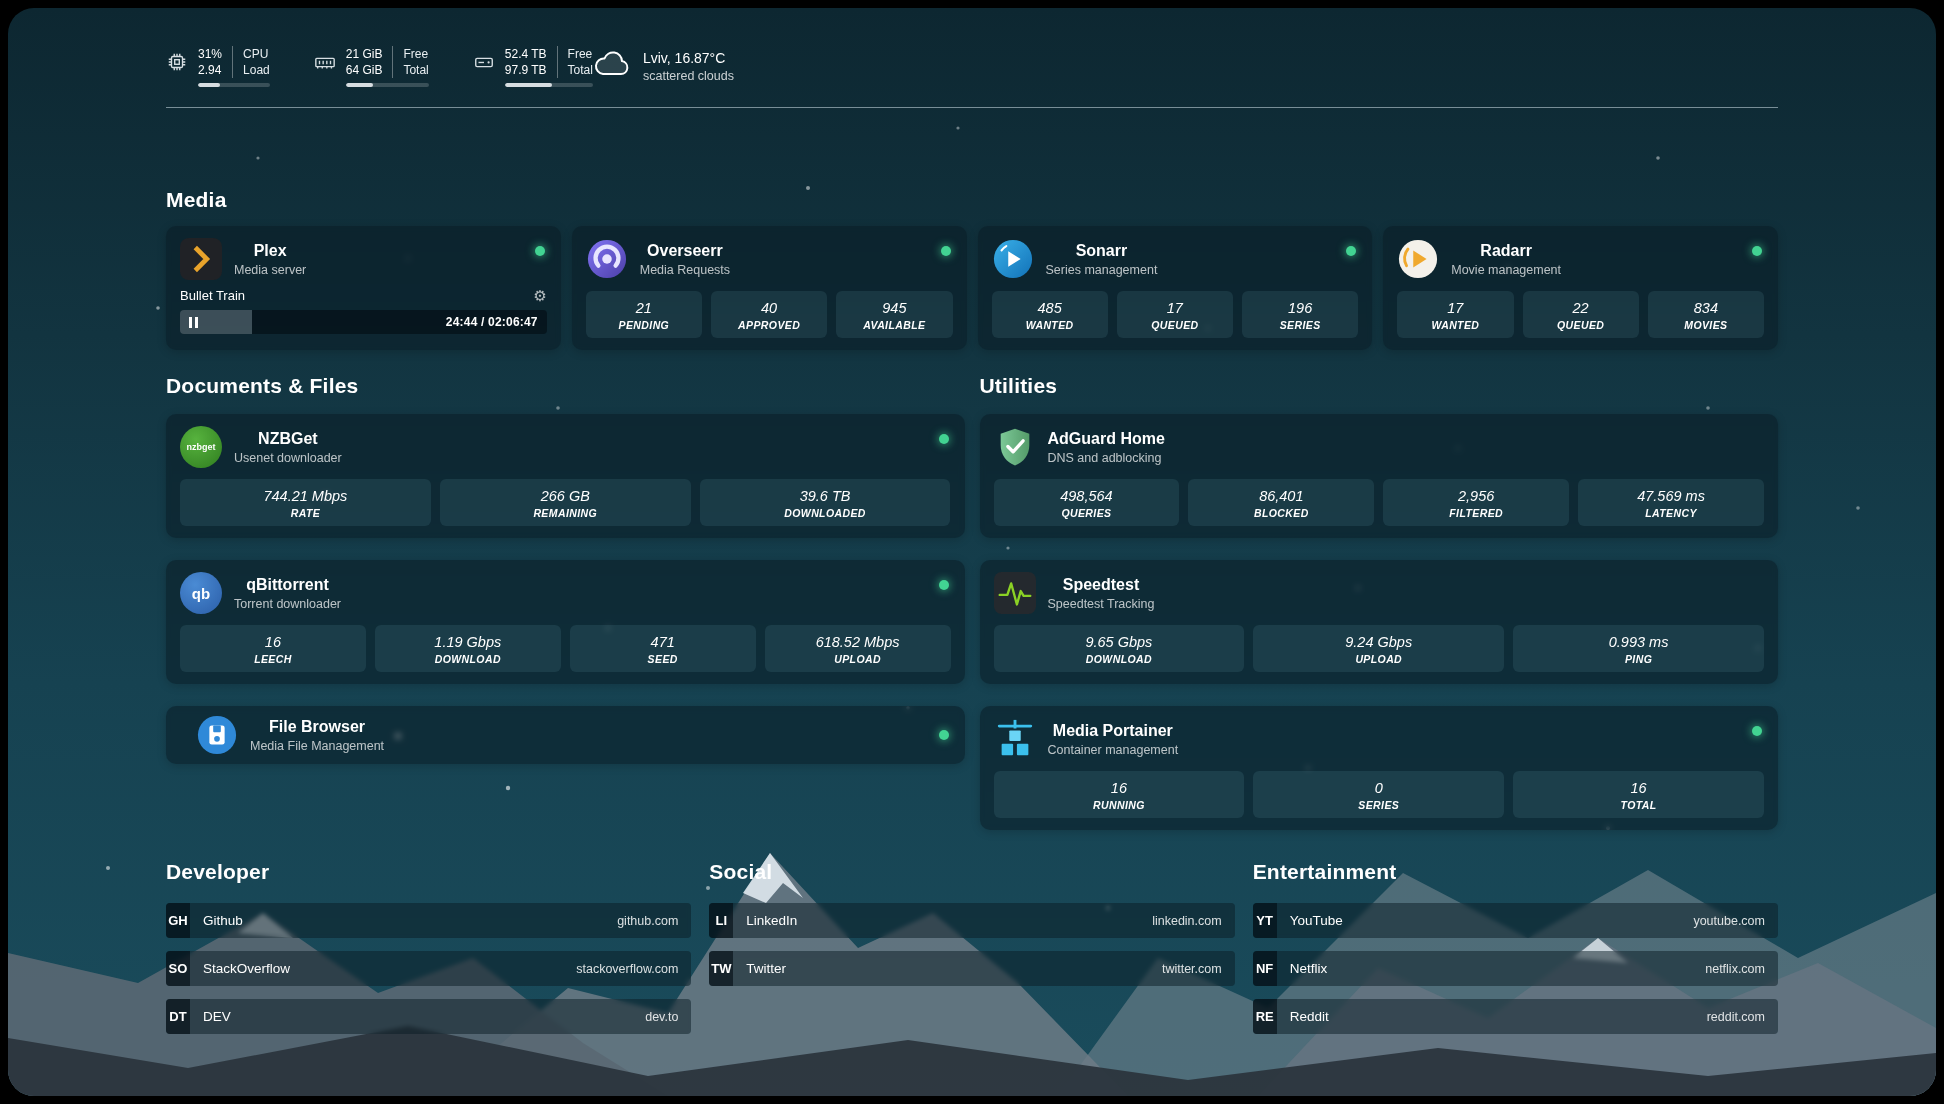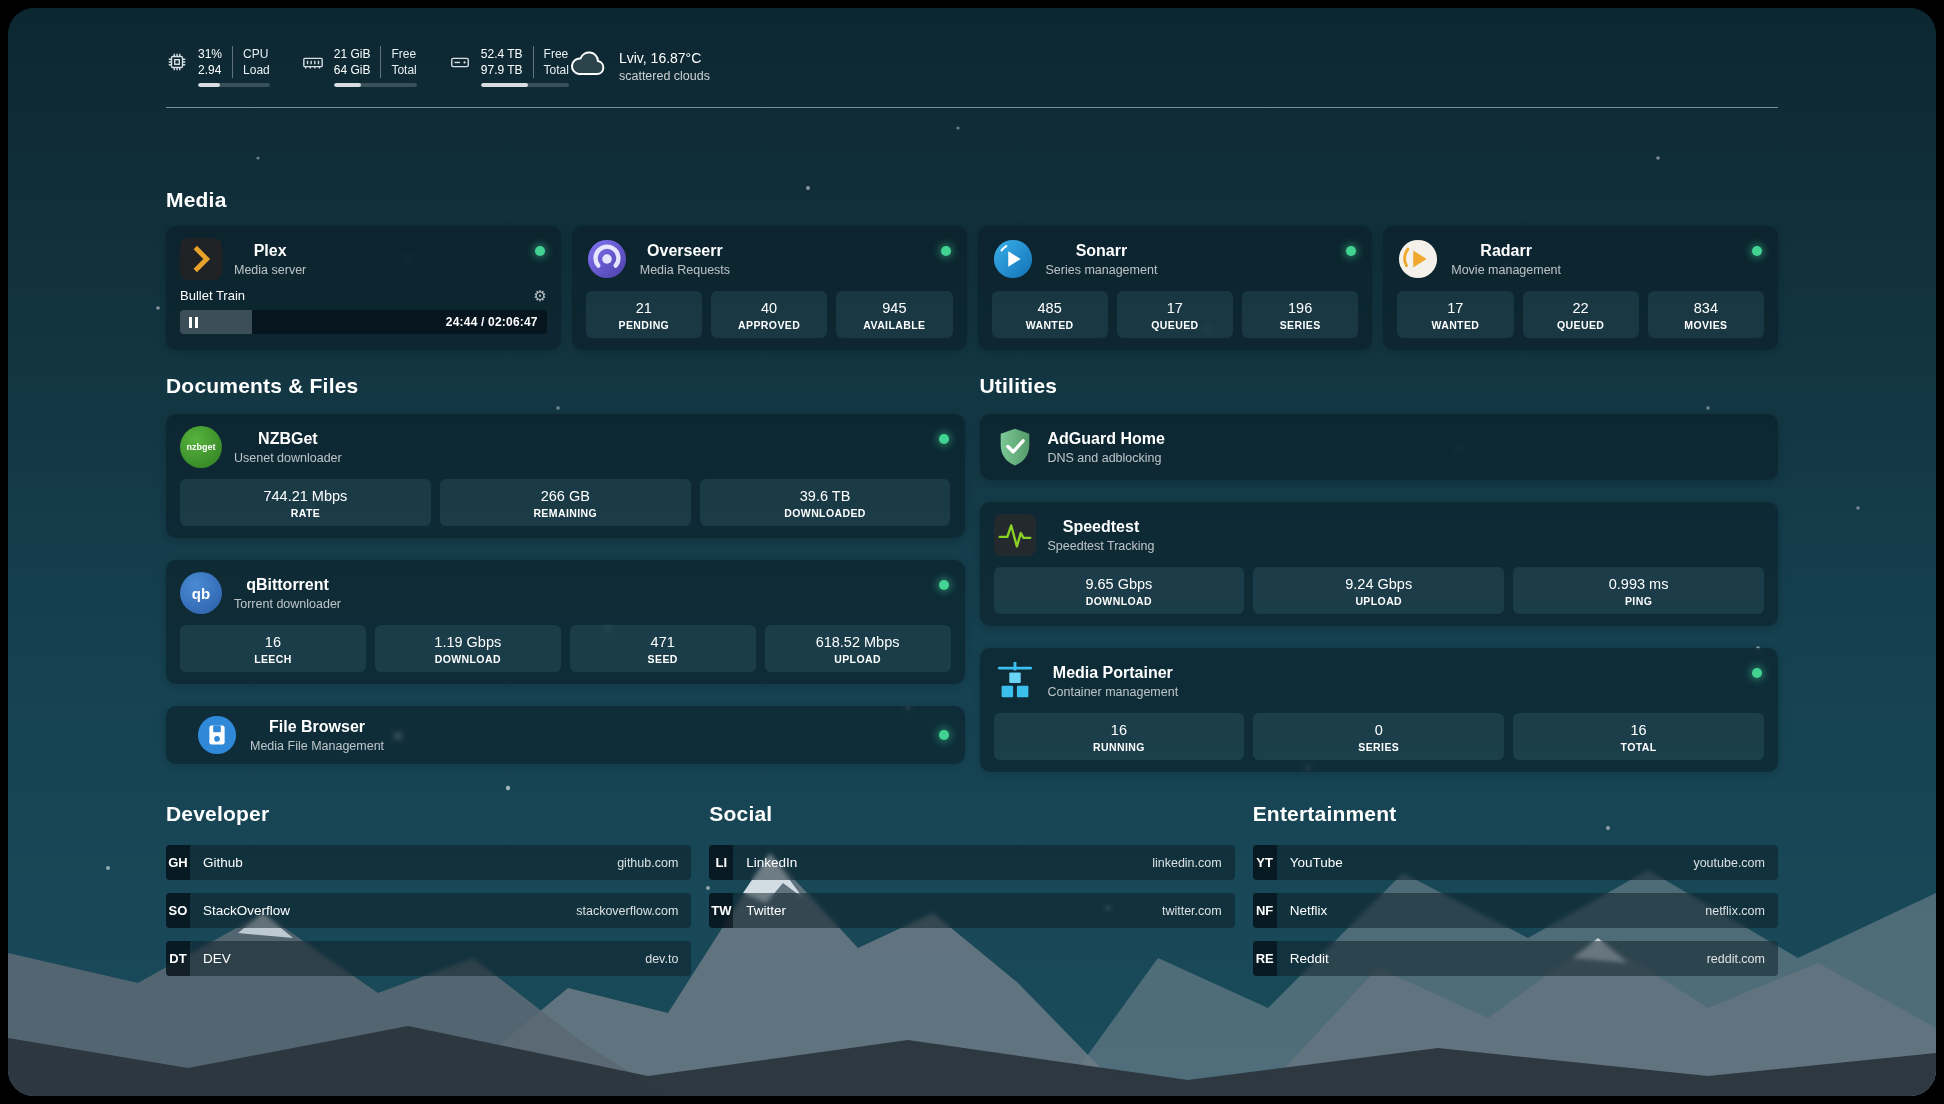--- a/index.html
+++ b/index.html
@@ -14,21 +14,21 @@
   .frame { position:absolute; inset:0; background:#000; }
   .screen {
     position:absolute; inset:8px; border-radius:26px; overflow:hidden;
     background:linear-gradient(180deg,#0d2731 0%, #123440 30%, #164251 62%, #1a4c5c 100%);
   }
   .bg-art { position:absolute; inset:0; width:100%; height:100%; display:block; }
   .content { position:relative; z-index:2; width:1612px; margin:0 auto; padding-top:30px; }
 
   
   .topbar { display:flex; align-items:center; height:56px; }
-  .metrics { display:flex; gap:32px; align-items:flex-start; }
+  .metrics { display:flex; gap:44px; align-items:flex-start; }
   .metric { display:flex; gap:10px; align-items:flex-start; }
   .m-icon { margin-top:5px; opacity:.92; }
   .m-rows { display:flex; gap:10px; font-size:12px; line-height:16px; }
   .m-col { display:flex; flex-direction:column; white-space:nowrap; }
   .m-col.labs { border-left:1px solid rgba(255,255,255,.35); padding-left:10px; color:#e9eff2; }
   .m-bar { margin-top:5px; height:4px; border-radius:2px; background:rgba(255,255,255,.18); overflow:hidden; }
   .m-fill { height:100%; background:var(--progress-fill,#d7dde1); border-radius:2px; }
 
   .search { flex:1; display:flex; align-items:stretch; margin:0 40px 0 30px; height:36px;
     border:1px solid rgba(170,195,210,.45); background:rgba(8,24,33,.55); border-radius:5px; overflow:hidden; }
@@ -58,21 +58,21 @@
   .card-sm { padding:8px 30px; }
   .card-head { display:flex; align-items:center; gap:12px; padding-right:24px; }
   .app-icon { width:42px; height:42px; flex:none; display:flex; align-items:center; justify-content:center; }
   .app-icon svg { display:block; }
   .app-name { font-size:16px; font-weight:600; line-height:20px;text-align:center; }
   .app-desc { font-size:12.5px; color:rgba(255,255,255,.72); margin-top:2px; }
   .dot { position:absolute; top:20px; right:16px; width:10px; height:10px; border-radius:50%;
     background:var(--status-online,#42d392); box-shadow:0 0 8px 1px rgba(66,211,146,.65); }
   .card-sm .dot { top:24px; }
 
-  .stats { display:flex; gap:9px; margin-top:11px; }
+  .stats { display:flex; gap:9px; margin-top:11px;font-style:italic; }
   .stat { flex:1; background:rgba(116,174,196,.13); border-radius:6px; text-align:center; padding:8px 4px 7px; }
   .stat-v { font-size:14.5px; line-height:18px; }
   .stat-l { font-size:10.5px; font-weight:700; letter-spacing:.4px; margin-top:2px; }
 
   .icon-text { font-style:normal; font-weight:700; color:#fff; }
   .nzb-icon { background:radial-gradient(circle at 38% 32%, #57b33e, #2f7d1f); border-radius:50%; }
   .nzb-icon .icon-text { font-size:9px; }
   .qbit-icon { background:radial-gradient(circle at 36% 30%, #4a8bd4, #2b5ea8); border-radius:50%; }
   .qbit-icon .icon-text { font-size:15px; }
 
@@ -470,20 +470,38 @@
                       </defs>
                     <path d="M22 3 L37 8 V20 C37 30.5 31 38 22 41.5 C13 38 7 30.5 7 20 V8 Z" fill="url(#agg)"></path>
                     <path d="M14.5 21.5 L20 27 L30.5 15.5" stroke="#fff" stroke-width="3.5" fill="none" stroke-linecap="round" stroke-linejoin="round"></path>
                   </svg>
                 </span>
                 <div class="app-text">
                   <div class="app-name">AdGuard Home</div>
                   <div class="app-desc">DNS and adblocking</div>
                 </div>
               </div>
+              <div class="stats">
+                <div class="stat">
+                  <div class="stat-v">498,564</div>
+                  <div class="stat-l">QUERIES</div>
+                </div>
+                <div class="stat">
+                  <div class="stat-v">86,401</div>
+                  <div class="stat-l">BLOCKED</div>
+                </div>
+                <div class="stat">
+                  <div class="stat-v">2,956</div>
+                  <div class="stat-l">FILTERED</div>
+                </div>
+                <div class="stat">
+                  <div class="stat-v">47.569 ms</div>
+                  <div class="stat-l">LATENCY</div>
+                </div>
+              </div>
             </div>
 
             <div class="card">
               <div class="card-head">
                 <span class="app-icon">
                   <svg width="42" height="42" viewBox="0 0 44 44">
                     <rect width="44" height="44" rx="8" fill="#24292e"></rect>
                     <path d="M6 24 H14 L18 12 L24 34 L28 20 L31 25 H38" stroke="#8bd125" stroke-width="2.5" fill="none" stroke-linejoin="round" stroke-linecap="round"></path>
                   </svg>
                 </span>

